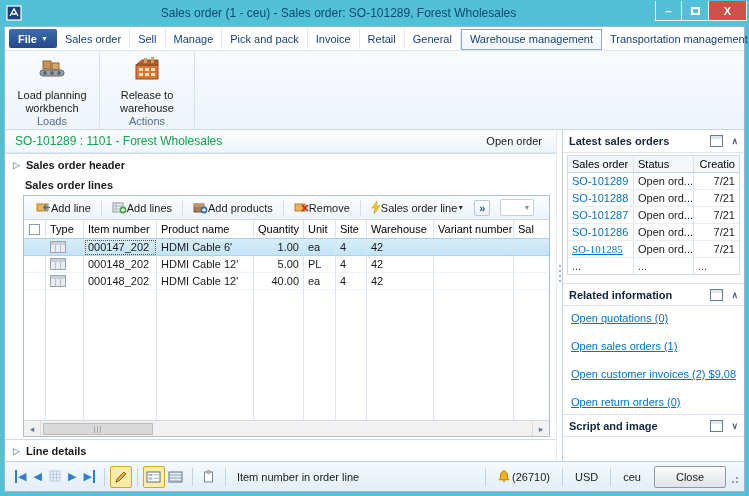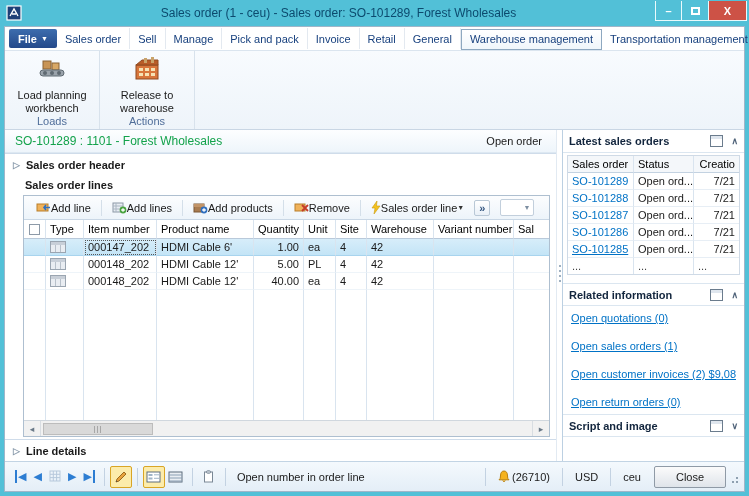--- a/index.html
+++ b/index.html
@@ -97,21 +97,21 @@
   .fact-win-icon { width:13px; height:12px; border:1px solid #6b7c8d; background:linear-gradient(#dfe6ee 3px, #fff 3px); }
   .chev { color:#51647a; font-size:9px; font-weight:bold; }
   .fact-table { margin:2px 4px 0 4px; border:1px solid #cfdae6; }
   .frow { display:flex; }
   .fcell { padding:2px 4px; border-right:1px solid #d9e4ef; border-bottom:1px solid #e7eef5; white-space:nowrap; overflow:hidden; }
   .fhead .fcell { background:#f4f7fa; border-bottom:1px solid #c3d2e1; color:#000; }
   .f-order { width:66px; }
   .f-status { width:60px; }
   .f-date { flex:1; border-right:none; text-align:right; }
   .link { color:#0072c6; }
-  .link.underline { text-decoration:underline; }
+  .link.underline { text-decoration:underline;font-family:Liberation Serif, serif; }
   .fact-more .fcell { color:#444; border-bottom:none; }
   .rel-links { padding:6px 8px; display:flex; flex-direction:column; gap:16px; }
   .rel-links .link { white-space:nowrap; overflow:hidden;text-decoration:underline; }
   .pane-gap { height:8px; }
 
   
   .statusbar { height:30px; background:linear-gradient(#f4f9fd,#e4eef7); border-top:1px solid #c2d4e4; display:flex; align-items:center; padding:0 6px; flex:0 0 auto; }
   .nav { display:flex; align-items:center; gap:7px; padding:0 4px; }
   .nav .arrow { color:#2d7dd2; font-size:11px; }
   .nav .bar-left { border-left:2px solid #2d7dd2; padding-left:1px; }
@@ -475,21 +475,21 @@
         </svg>
       </div>
       <div class="ssep"></div>
       <div class="toggle">
         <svg width="11" height="13" viewBox="0 0 11 13">
           <rect x="1.5" y="2" width="8" height="10" fill="#fff" stroke="#7a8896"></rect>
           <rect x="3.5" y="0.8" width="4" height="2.4" rx="1" fill="#cfd8e0" stroke="#7a8896"></rect>
         </svg>
       </div>
       <div class="ssep"></div>
-      <span class="status-msg">Open number in order line</span>
+      <span class="status-msg">Item number in order line</span>
 
       <div class="sb-right">
         <div class="ssep"></div>
         <div class="sb-item">
           <svg width="12" height="13" viewBox="0 0 12 13">
             <path d="M6 1 C3.6 1 2.6 3 2.6 5 L2.2 8.4 L1 9.8 H11 L9.8 8.4 L9.4 5 C9.4 3 8.4 1 6 1 Z" fill="#f5b21d" stroke="#b97f0e"></path>
             <path d="M4.7 10.6 A1.4 1.4 0 0 0 7.3 10.6" fill="#f5b21d" stroke="#b97f0e"></path>
           </svg>
           <span>(26710)</span>
         </div>

